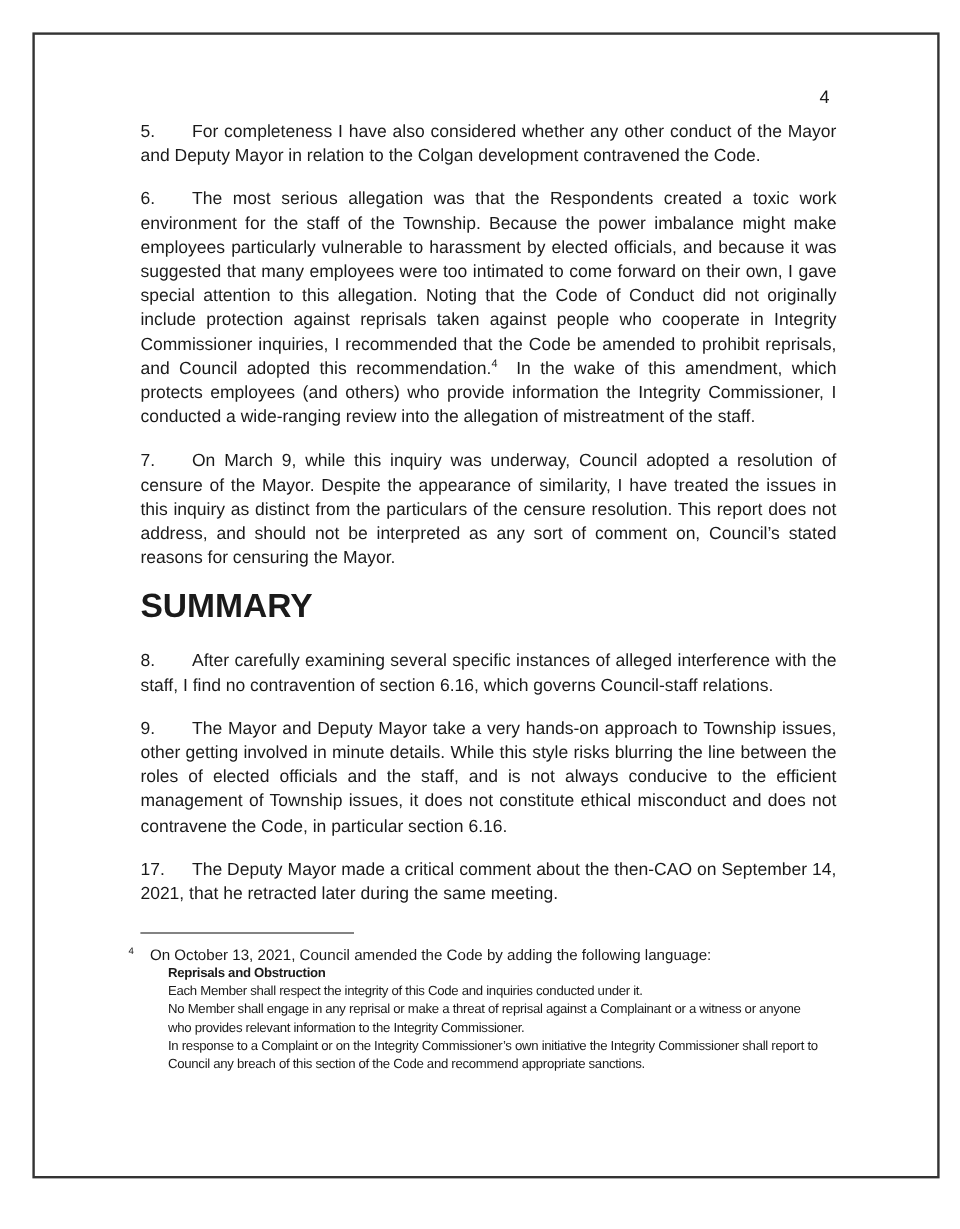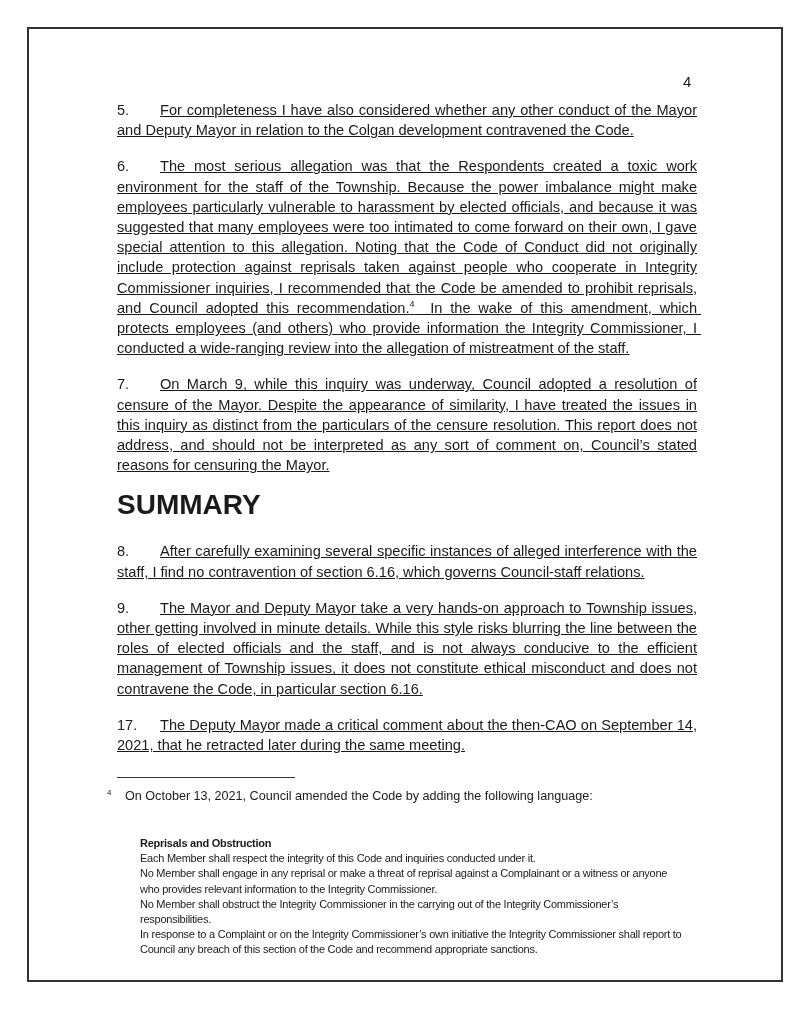--- a/index.html
+++ b/index.html
@@ -34,21 +34,20 @@
       position: absolute;
       left: 117px;
       top: 100px;
       width: 580px;
       font-size: 14.6px;
       line-height: 20.2px;
       text-align: justify;
     }
     .para {
       margin: 0 0 16px 0;
-      text-decoration: underline;
     }
     .para .num {
       display: inline-block;
       width: 43px;
     }
     .heading {
       font-weight: bold;
       font-size: 28px;
       line-height: 28px;
       margin: 8px 0 22px 0;
@@ -79,21 +78,20 @@
     }
     .fn-body {
       padding-left: 33px;
       font-size: 11px;
       line-height: 15.2px;
       font-family: "Liberation Sans", sans-serif;
       letter-spacing: -0.25px;
     }
     .fn-body .fn-title {
       font-weight: bold;
-      margin-top: 32px;
     }
     sup.fnref {
       font-size: 9px;
       line-height: 0;
     }
   </style>
 </head>
 <body>
 
 <div class="page-frame"></div>
@@ -127,16 +125,15 @@
 <div class="footnote-rule"></div>
 
 <div class="footnote">
   <div>
     <span class="fn-mark">4</span><span>On October 13, 2021, Council amended the Code by adding the following language:</span>
   </div>
   <div class="fn-body">
     <div class="fn-title">Reprisals and Obstruction</div>
     <div>Each Member shall respect the integrity of this Code and inquiries conducted under it.</div>
     <div>No Member shall engage in any reprisal or make a threat of reprisal against a Complainant or a witness or anyone who provides relevant information to the Integrity Commissioner.</div>
-    <div>No Member shall obstruct the Integrity Commissioner in the carrying out of the Integrity Commissioner’s responsibilities.</div>
     <div>In response to a Complaint or on the Integrity Commissioner’s own initiative the Integrity Commissioner shall report to Council any breach of this section of the Code and recommend appropriate sanctions.</div>
   </div>
 </div>
 
 </body></html>

